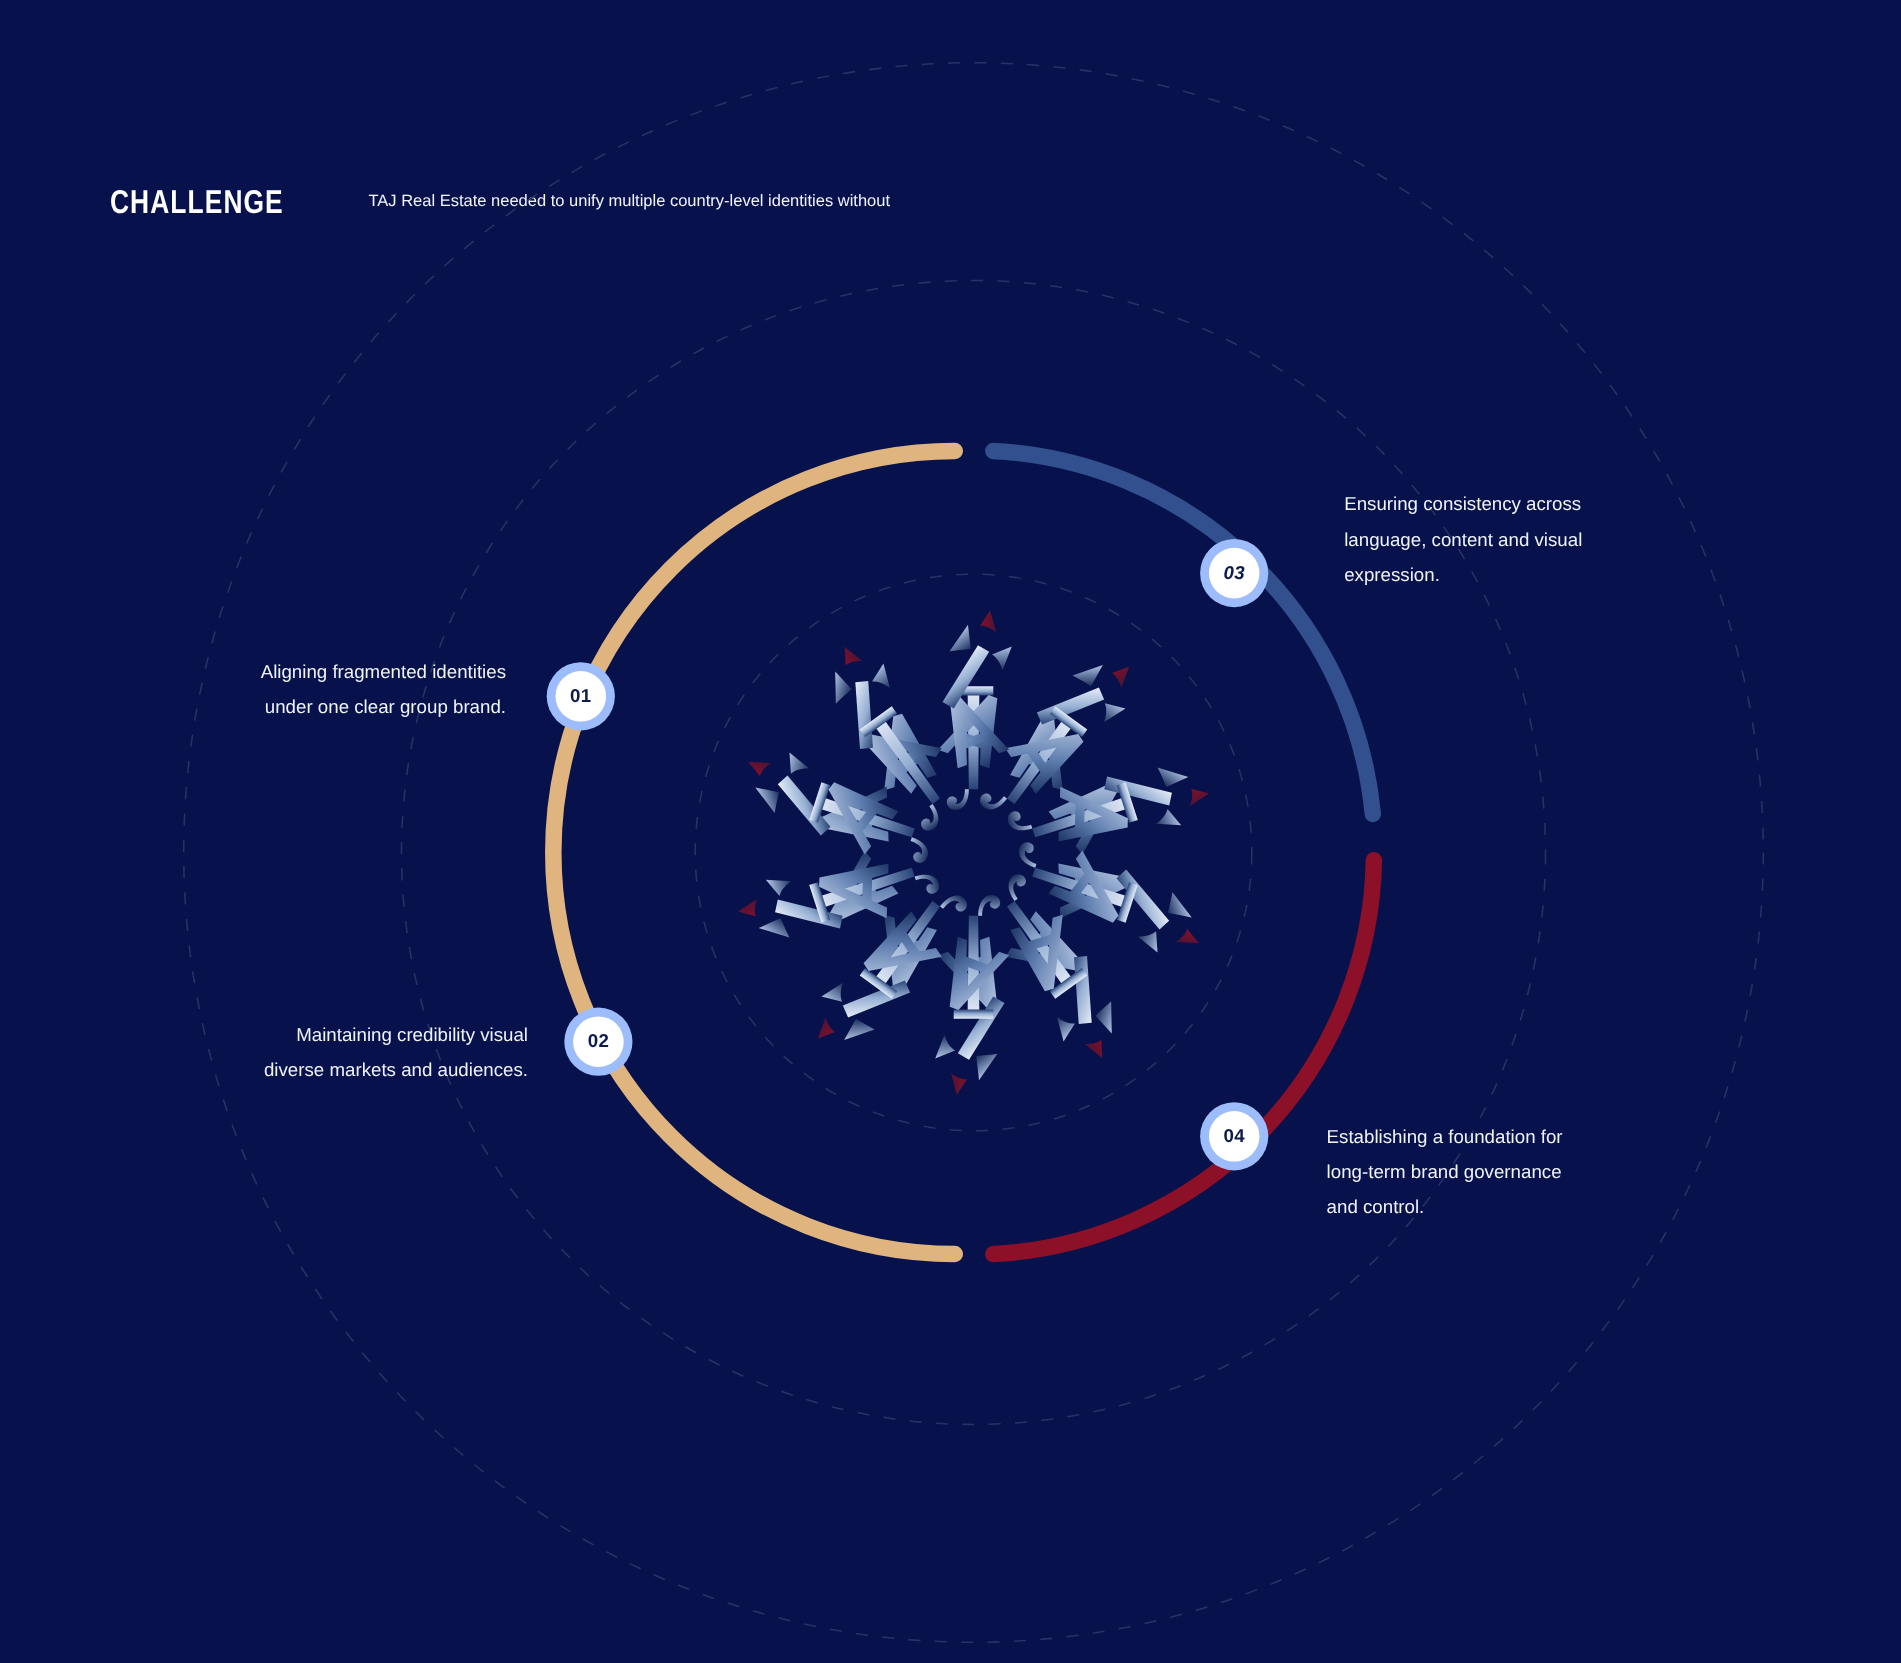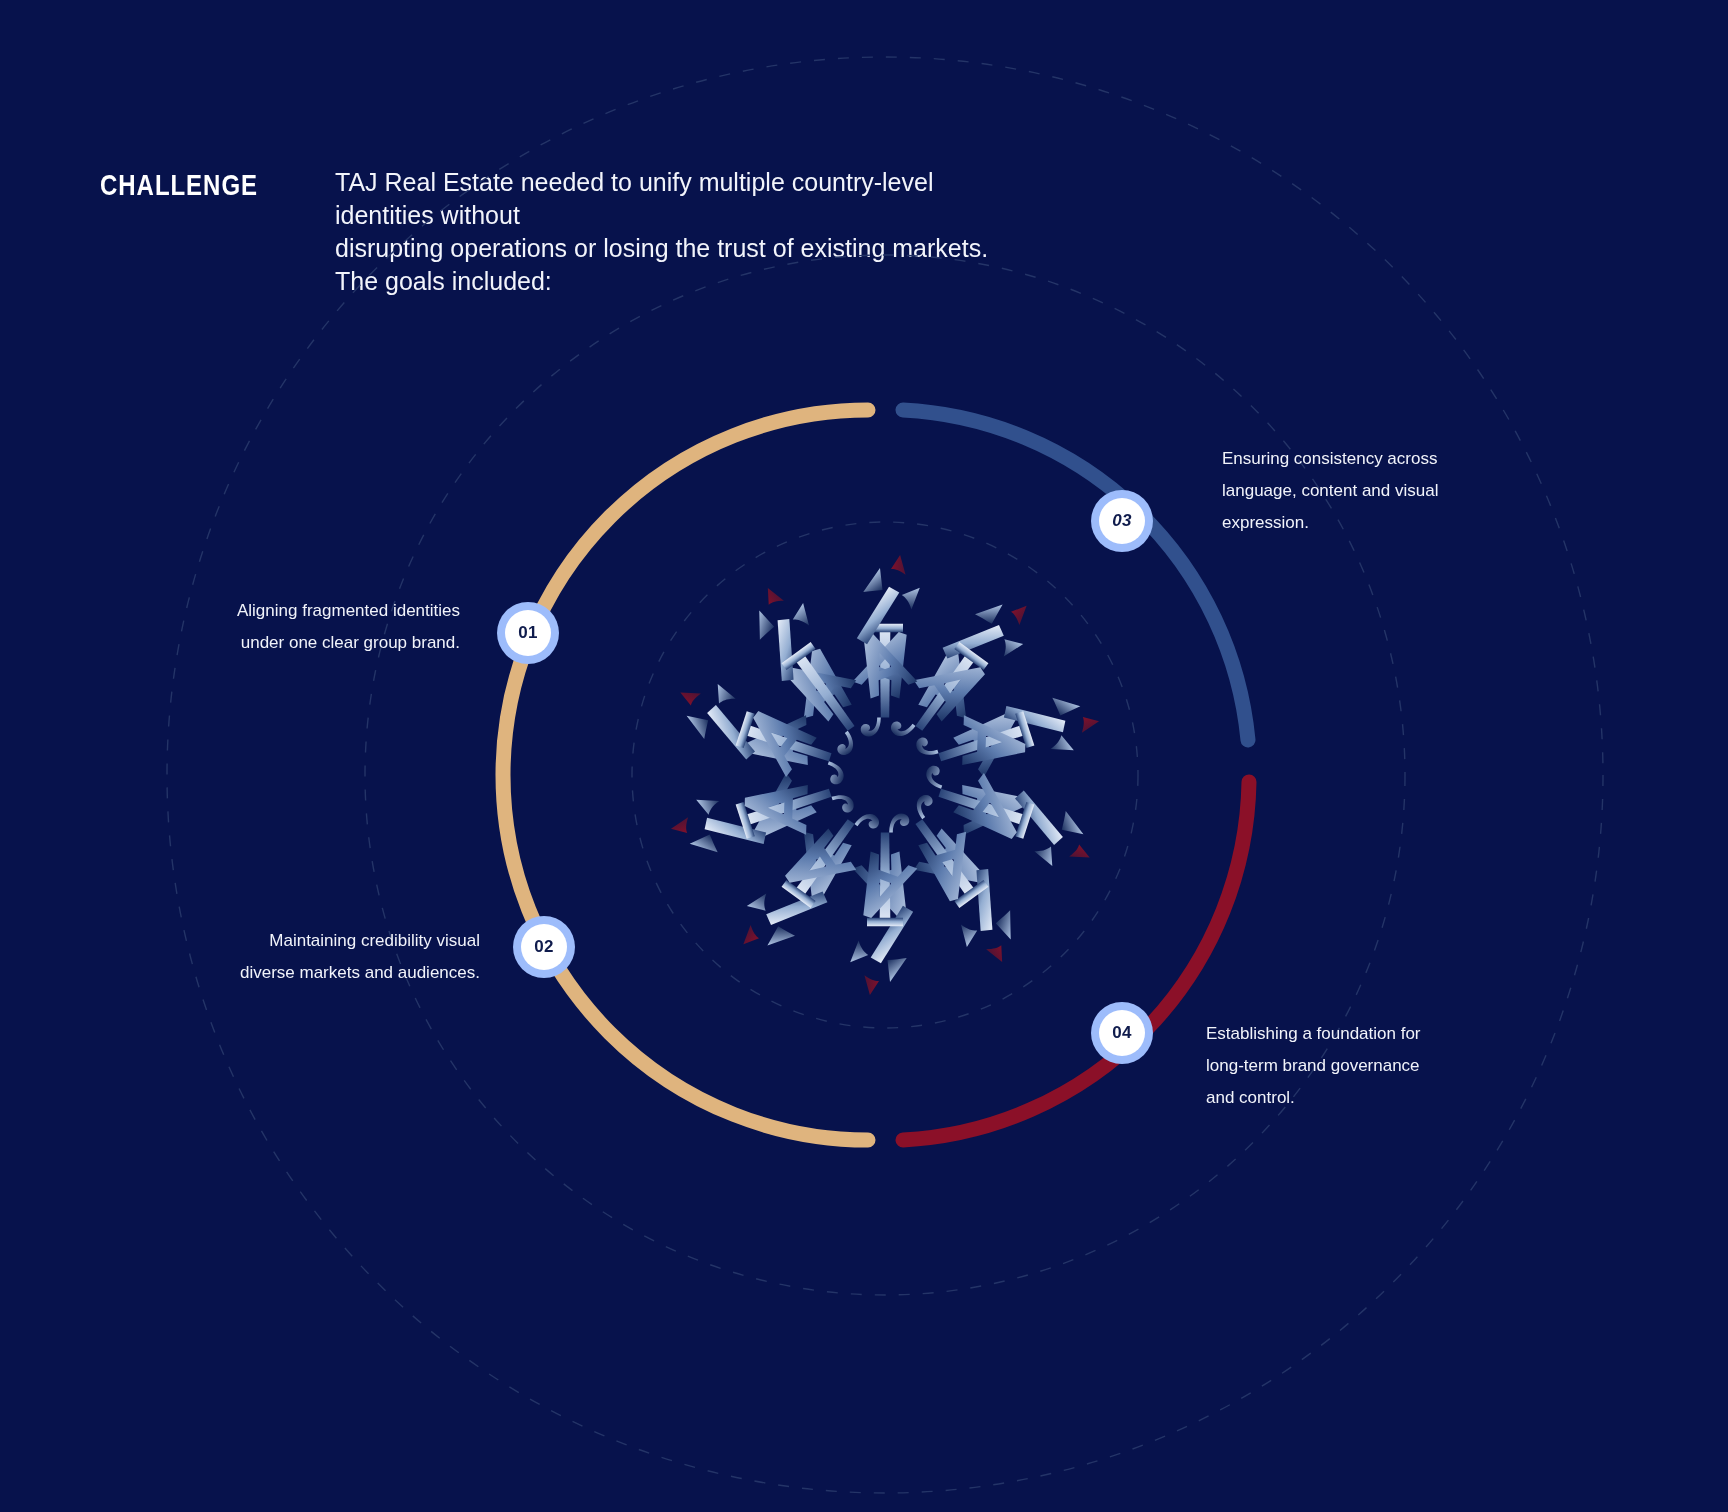--- a/index.html
+++ b/index.html
@@ -16,21 +16,21 @@
   .challenge-title{
     position:absolute;left:100px;top:168px;
     font-family:"Liberation Sans Narrow","Liberation Sans",sans-serif;
     font-weight:700;font-size:30px;letter-spacing:1.2px;
     color:#ffffff;text-transform:uppercase;
     transform:scaleX(.80);transform-origin:left center;
     white-space:nowrap;
   }
   .intro{
     position:absolute;left:335px;top:166px;width:700px;
-    font-size:25px;line-height:33px;color:#f2f4fb;font-weight:400;
+    font-size:15px;line-height:33px;color:#f2f4fb;font-weight:400;
   }
   .intro span{display:block;}
 
   
   svg.diagram{position:absolute;left:0;top:0;width:1728px;height:1512px;}
 
   
   .badge{
     position:absolute;width:62px;height:62px;border-radius:50%;
     background:#9dbcfb;
@@ -55,21 +55,20 @@
 </style>
 </head>
 <body>
 
 <div id="stage">
 
   <div class="challenge-title">CHALLENGE</div>
 
   <div class="intro">
     <span>TAJ Real Estate needed to unify multiple country-level identities without</span>
-    <span>disrupting operations or losing the trust of existing markets. The goals included:</span>
   </div>
 
   <svg class="diagram" viewBox="0 0 1728 1512">
     <defs>
 
       <linearGradient id="gl1" x1="0" y1="0" x2="0" y2="1">
         <stop offset="0%" stop-color="#e5ecf8"></stop>
         <stop offset="55%" stop-color="#94aed2"></stop>
         <stop offset="100%" stop-color="#2a4478"></stop>
       </linearGradient>

